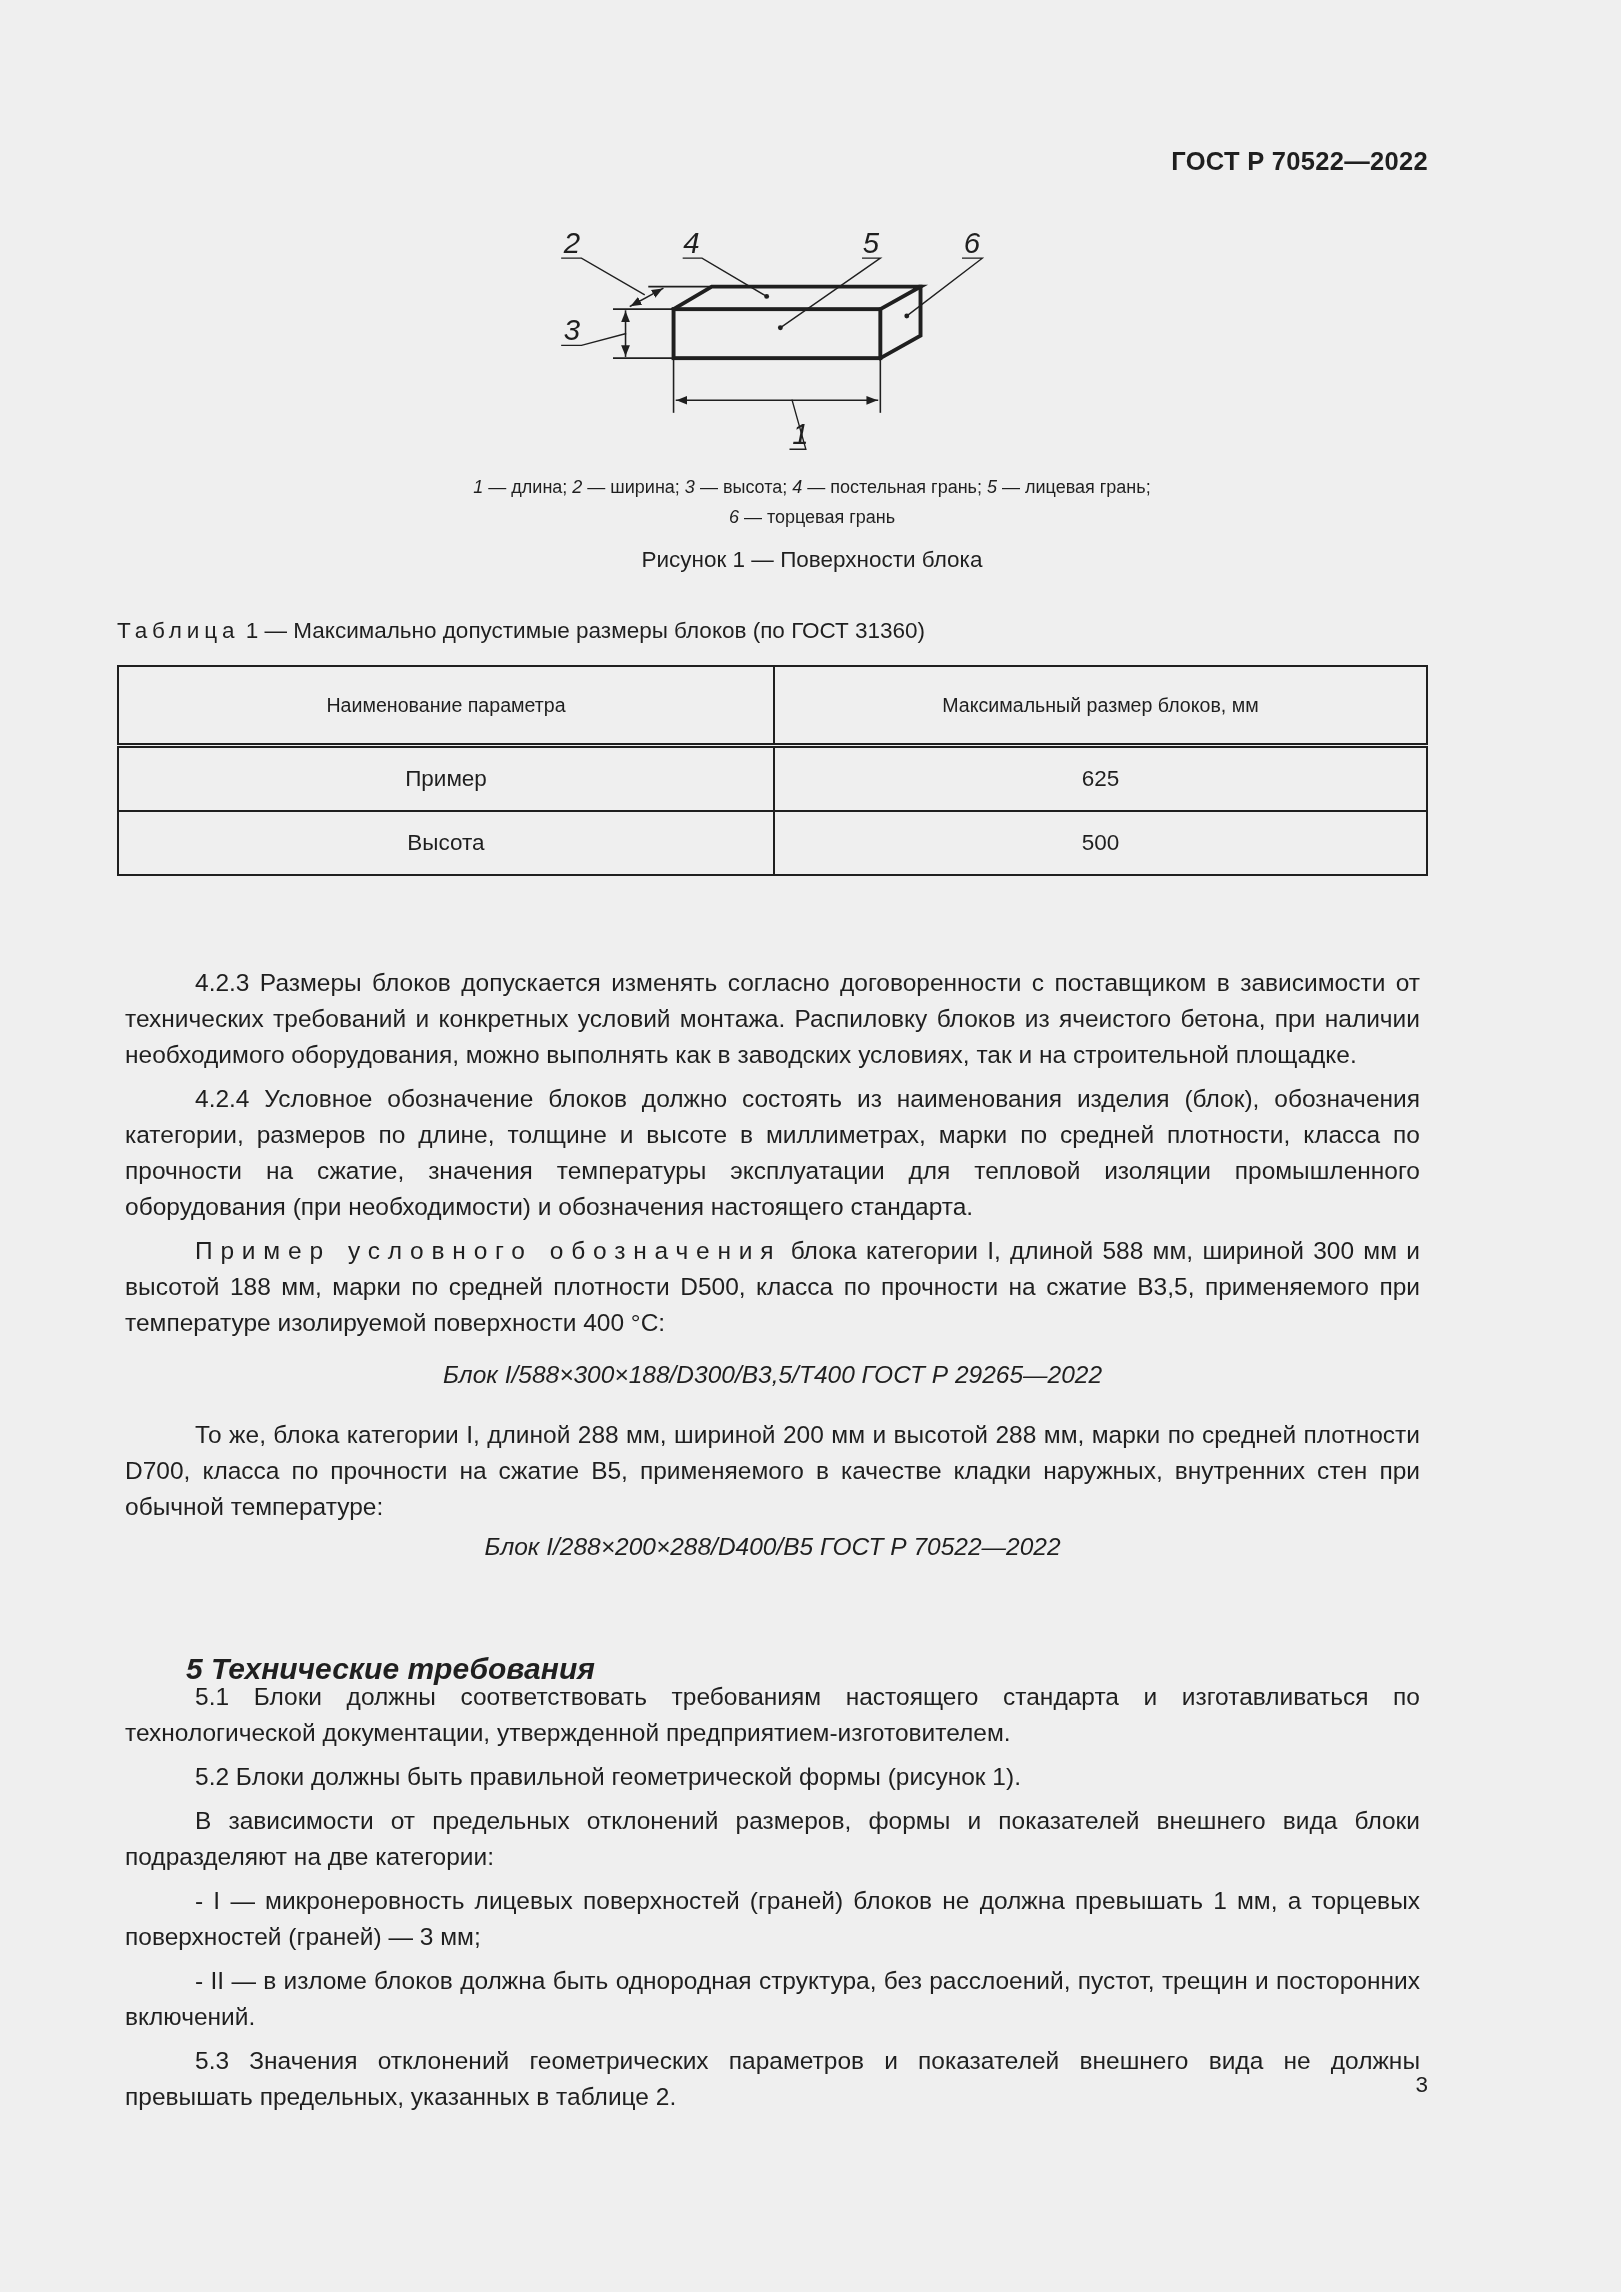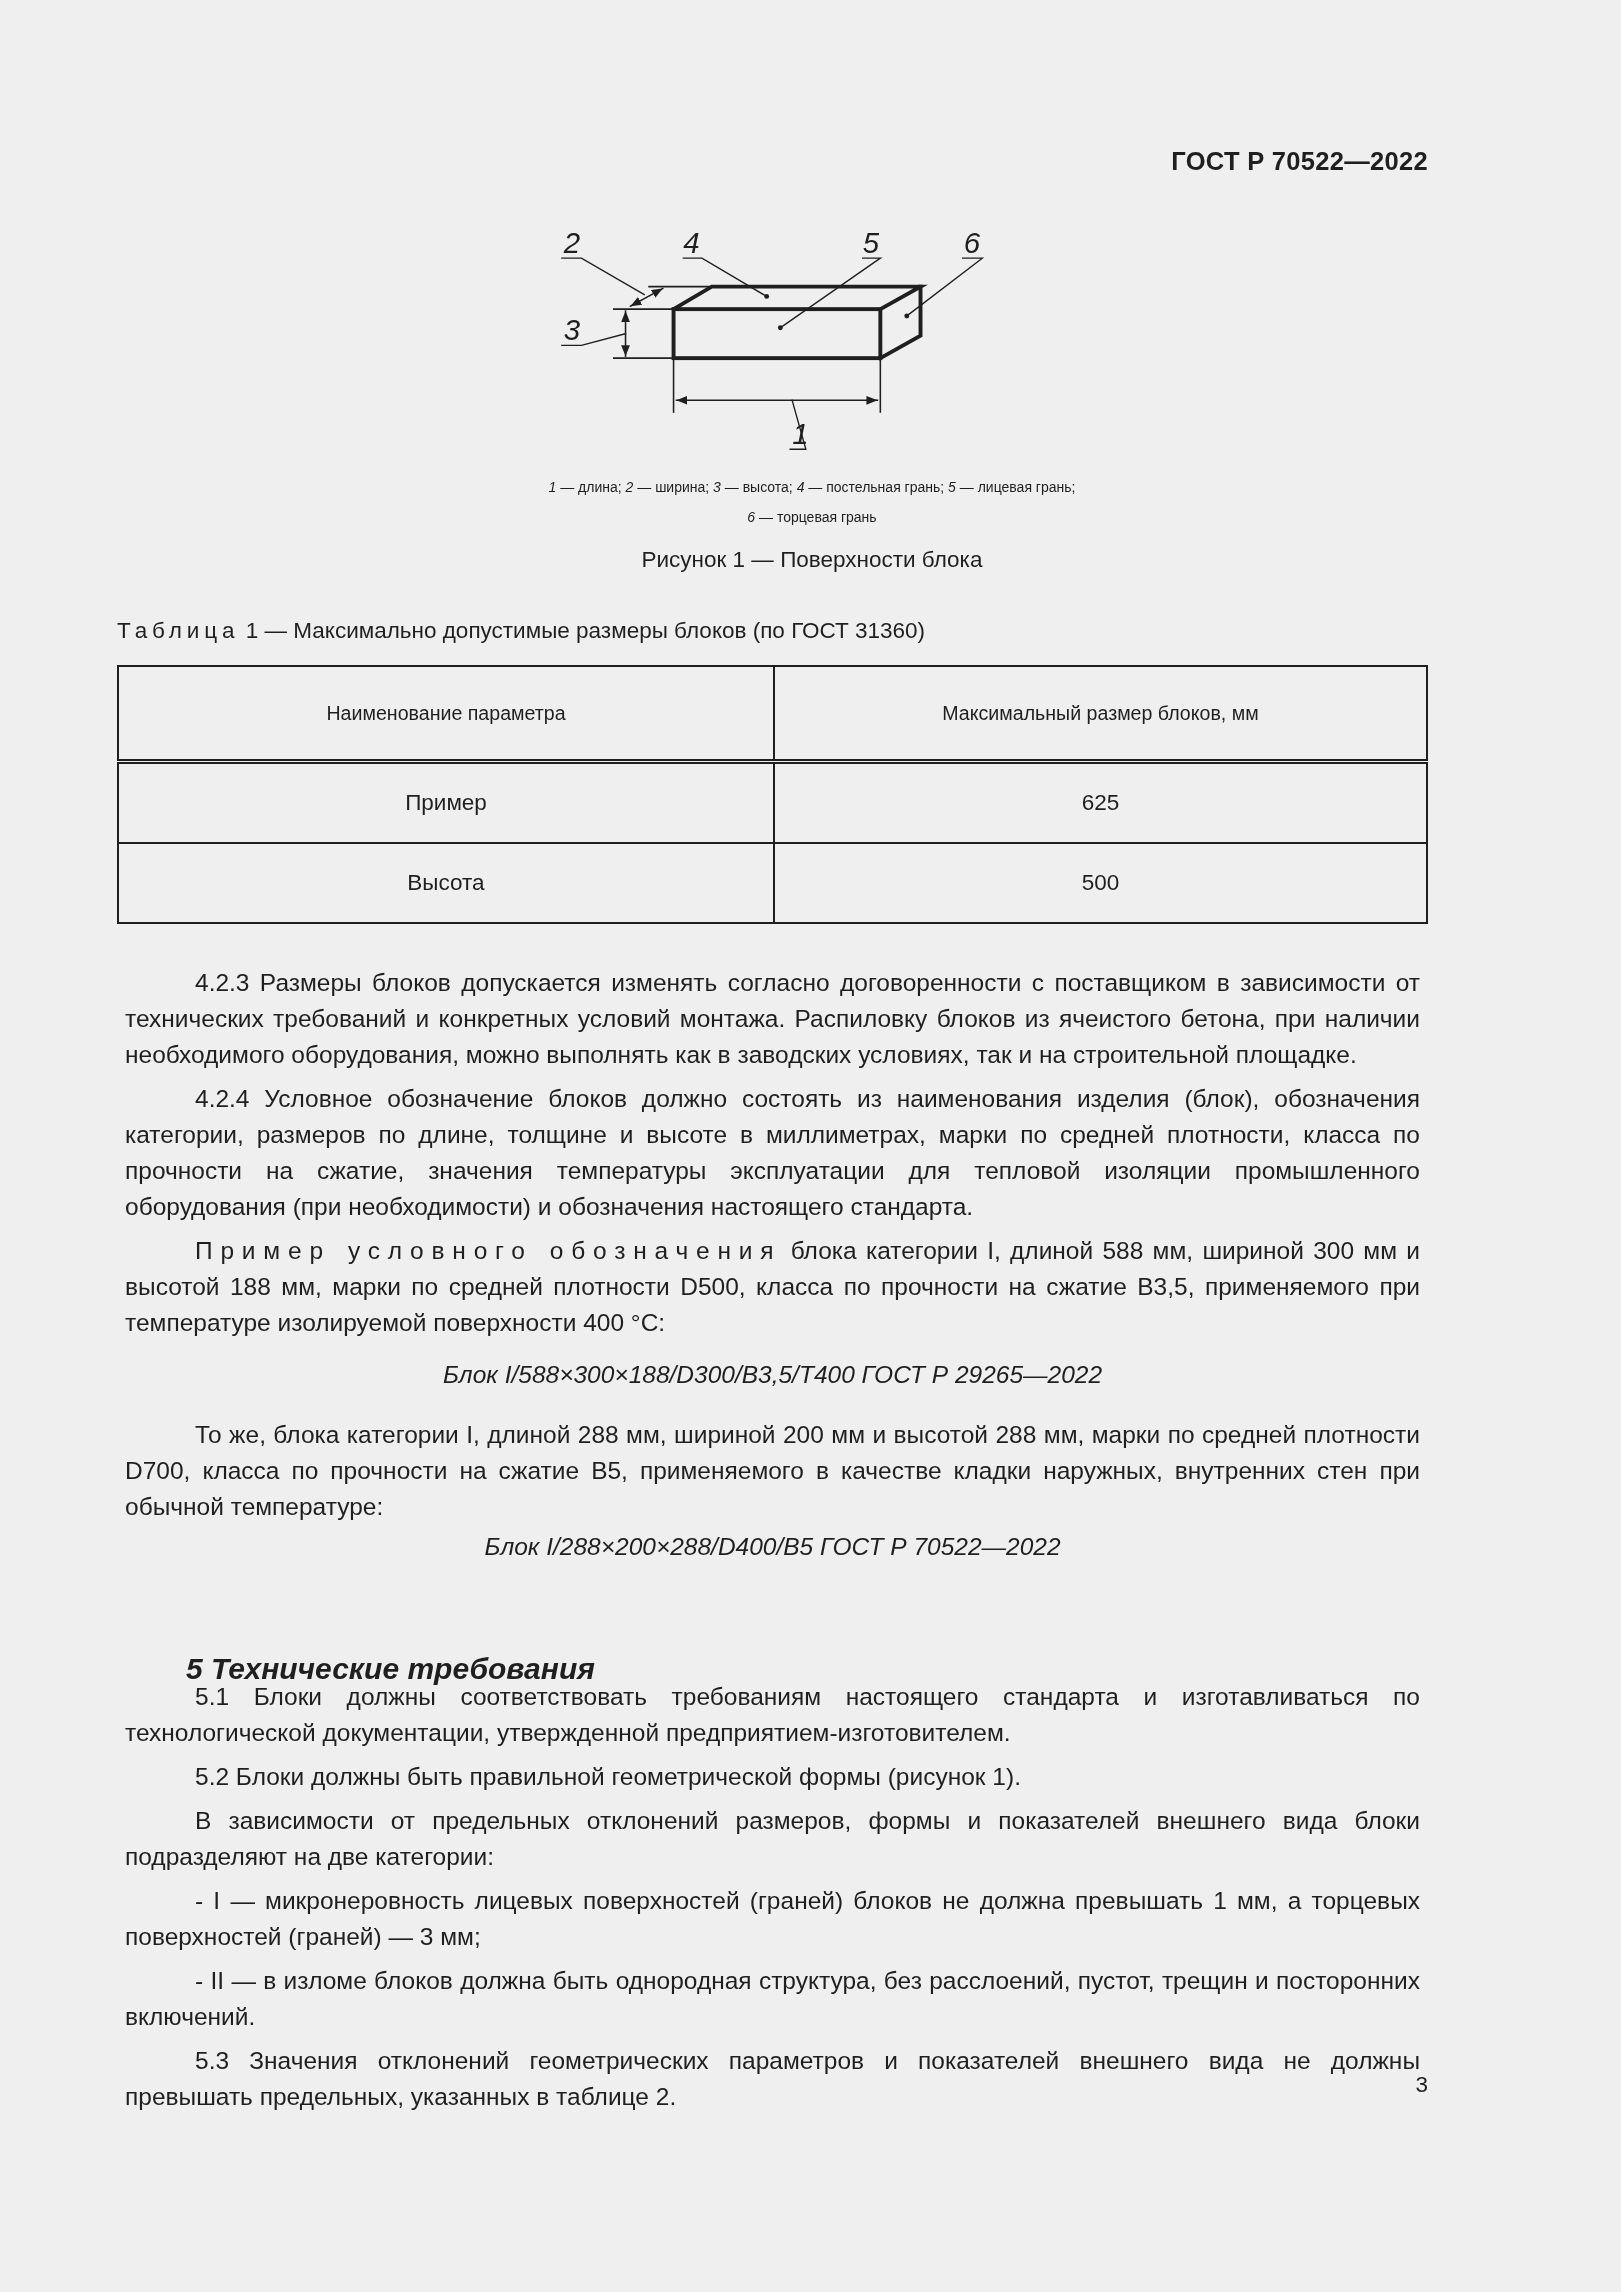--- a/index.html
+++ b/index.html
@@ -12,37 +12,37 @@
     overflow: hidden;
   }
   .abs { position: absolute; }
   .std-code {
     left: 1078px; width: 350px; top: 147px;
     text-align: right; font-weight: bold; font-size: 25.5px; letter-spacing: 0.3px;
   }
   .figure { left: 549px; top: 218px; width: 451px; height: 245px; }
   .fig-legend {
     left: 196px; width: 1232px; top: 472px;
-    text-align: center; font-size: 14px; line-height: 30px;
+    text-align: center; font-size: 18px; line-height: 30px;
   }
   .fig-legend i { font-style: italic; }
   .fig-caption {
     left: 196px; width: 1232px; top: 547px;
     text-align: center; font-size: 22.5px;
   }
   .tbl-caption { left: 117px; top: 618px; font-size: 22.5px; white-space: nowrap; }
   .tbl-caption .spaced { letter-spacing: 4.9px; }
   table.t1 {
     position: absolute; left: 117px; top: 665px; width: 1311px;
     border-collapse: collapse; table-layout: fixed;
     border: 2.9px solid #1f1f1f;
     font-size: 22.5px;
   }
   table.t1 th, table.t1 td {
-    border: 2px solid #1f1f1f; text-align: center; padding: 8px;
+    border: 2px solid #1f1f1f; text-align: center; padding: 0;
   }
   table.t1 th { font-weight: normal; font-size: 19.6px; height: 76px; border-bottom: 5.9px double #1f1f1f; }
   table.t1 td { height: 62px; }
   table.t1 col.c1 { width: 656px; }
   .body-text {
     left: 117px; width: 1311px; font-size: 24.5px; line-height: 36px;
     text-align: justify;
   }
   .body-text p { margin: 8px; text-indent: 70px; }
   .spaced-word { letter-spacing: 7.8px; }

